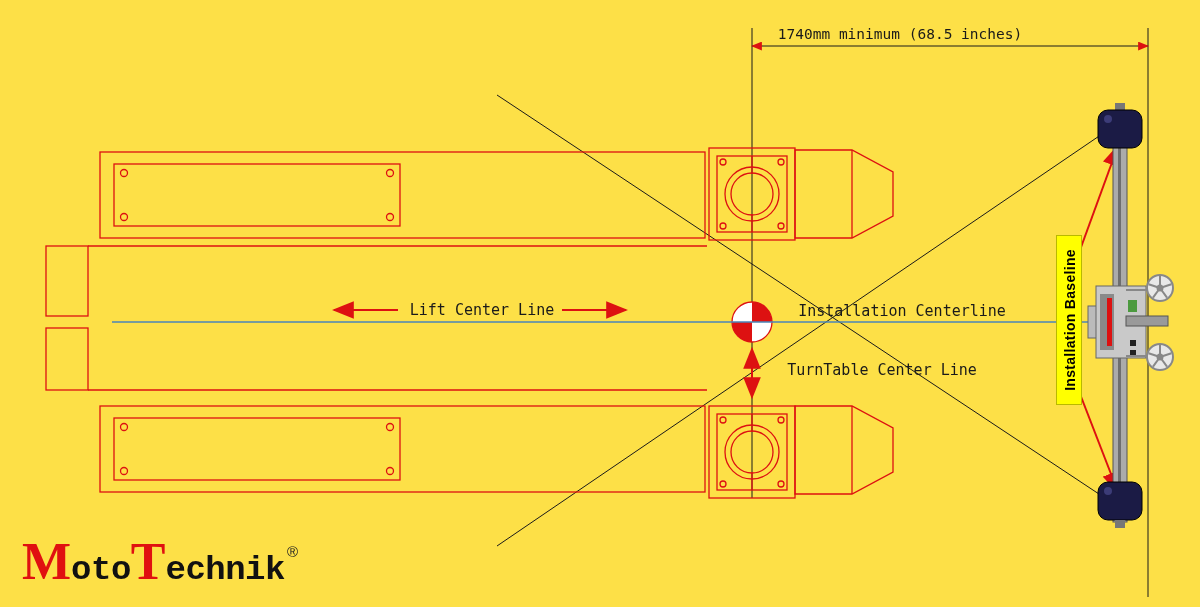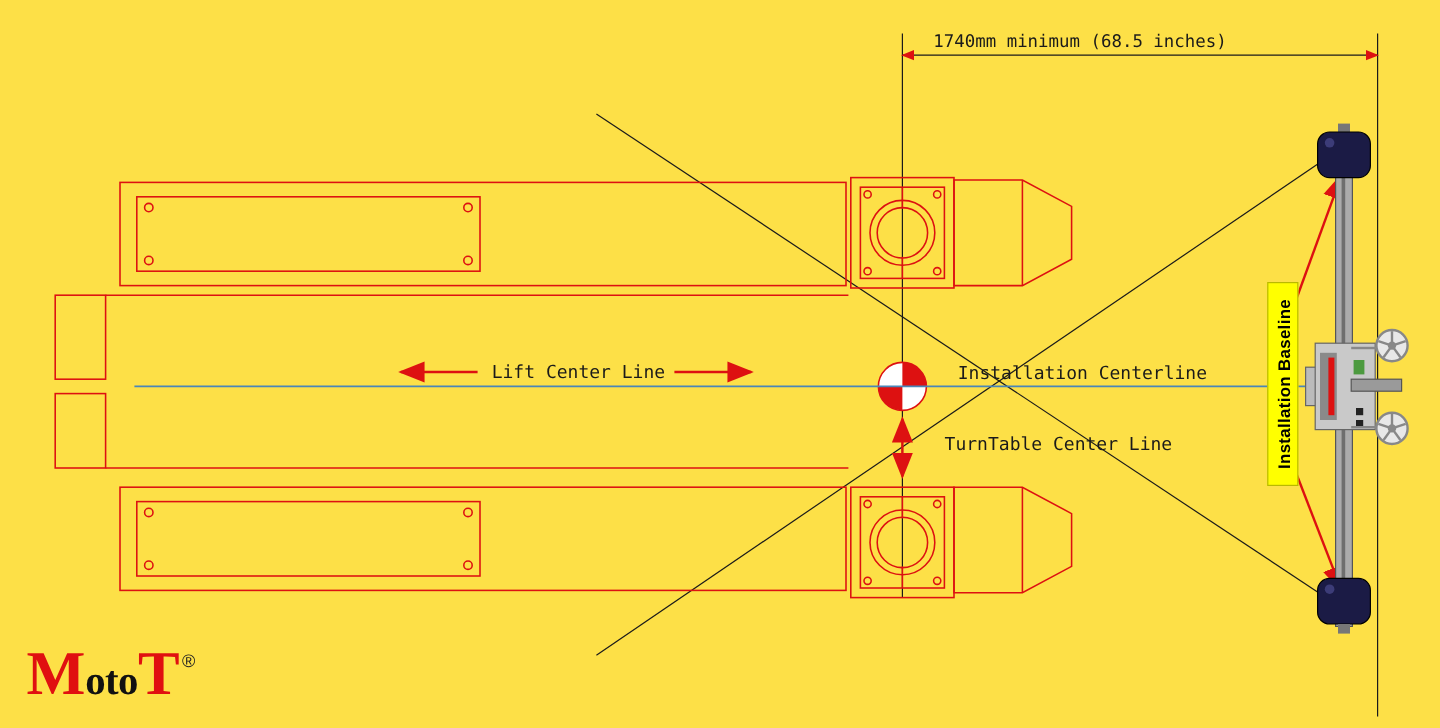--- a/index.html
+++ b/index.html
@@ -29,21 +29,21 @@
     transform:rotate(-90deg);transform-origin:center center;
     background:var(--baseline-label-bg);
     color:#000;font-weight:bold;font-size:14px;line-height:26px;text-align:center;
     letter-spacing:.3px;border:1px solid #b9b900;box-sizing:border-box;
     font-family:"Liberation Sans",sans-serif;z-index:5;
   }
   
   .logo{position:absolute;left:22px;top:536px;display:flex;align-items:baseline;z-index:6;
         font-family:"Liberation Serif",serif;font-weight:bold;white-space:nowrap;}
   .logo .big{font-size:52px;color:var(--logo-red);line-height:1;}
-  .logo .small{font-size:34px;color:#111;line-height:1;letter-spacing:-.5px;}
+  .logo .small{font-size:34px;color:#111;line-height:1;letter-spacing:-.5px;font-family:Liberation Mono, monospace;}
   .logo .reg{font-size:15px;color:#222;position:relative;top:-22px;left:2px;font-family:"Liberation Sans",sans-serif;font-weight:normal;}
 </style>
 </head>
 <body>
 
 <div id="stage">
 
   <svg width="1200" height="607" viewBox="0 0 1200 607">
     <defs>
       <marker id="ra" viewBox="0 0 10 8" refX="9" refY="4" markerWidth="11" markerHeight="9" orient="auto-start-reverse">
@@ -201,16 +201,17 @@
       </g>
     </g>
   </svg>
 
   <div class="baseline-label">Installation Baseline</div>
 
   <div class="logo">
     <span class="big">M</span>
       <span class="small">oto</span>
       <span class="big">T</span>
+      <span class="small">echnik</span>
       <span class="reg">®</span>
   </div>
 
 </div>
 
 </body></html>

